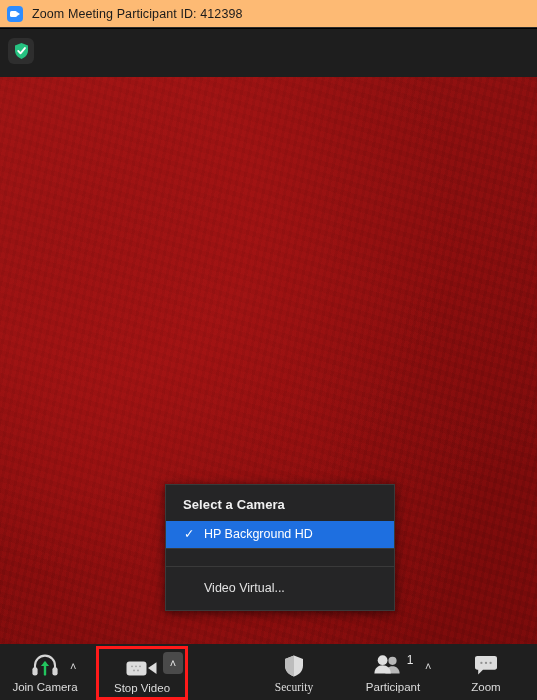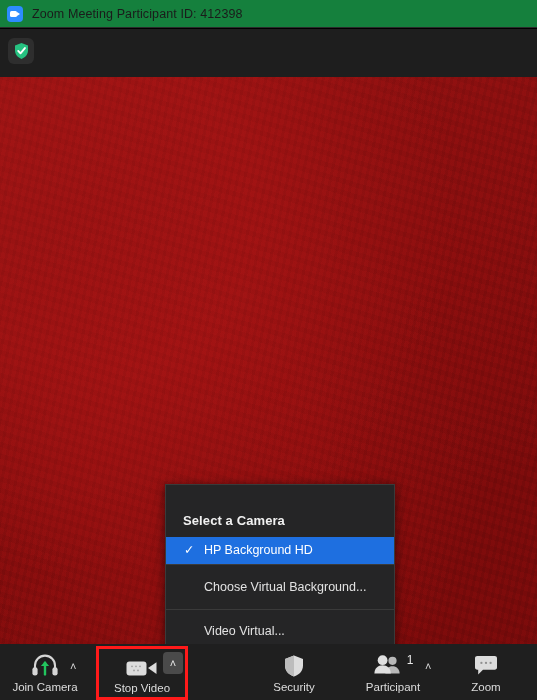--- a/index.html
+++ b/index.html
@@ -6,21 +6,21 @@
   html,body { width:537px; height:700px; overflow:hidden; }
   body {
     font-family:"Liberation Sans", sans-serif;
     background:#000;
     position:relative;
   }
 
   
   #titlebar{
     position:absolute; left:0; top:0; width:537px; height:28px;
-    background:#15803d; border-bottom:1px solid #2b2b2b;
+    background:#fdba74; border-bottom:1px solid #2b2b2b;
     display:flex; align-items:center; padding-left:7px;
   }
   #zoom-app-icon{
     width:16px; height:16px; border-radius:4px;
     background:#2d8cff; position:relative; flex:0 0 auto;
   }
   #zoom-app-icon .cam{
     position:absolute; left:3px; top:5px; width:7px; height:6px;
     background:#fff; border-radius:1.5px;
   }
@@ -73,21 +73,21 @@
     background:rgba(22,22,22,.72);
     color:#f2f2f2; font-size:11.5px;
     padding:3px 8px 4px 7px; white-space:nowrap;
   }
 
   
   #camera-menu{
     position:absolute; left:165px; top:455px; width:230px; z-index:20;
     background:#252526; border:1px solid #3a3a3a;
     box-shadow:0 2px 10px rgba(0,0,0,.6);
-    padding:24px 0 0 0;
+    padding:8px 0 0 0;
   }
   .menu-header{
     color:#f1f1f1; font-size:13px; font-weight:bold;
     padding:4px 0 9px 17px; letter-spacing:.1px;
   }
   .menu-item{
     position:relative; color:#e2e2e2; font-size:12.5px;
     height:27px; line-height:27px; padding-left:38px; white-space:nowrap;
   }
   .menu-item.selected{ background:#1e6fe0; color:#ffffff; }
@@ -132,21 +132,21 @@
     display:flex; align-items:center; justify-content:center;
     color:#eaeaea; font-size:11px;
   }
   #stop-video-inner{
     position:absolute; left:6px; top:4px; width:80px; height:50px;
     display:flex; flex-direction:column; align-items:center; justify-content:center;text-align:center;
   }
 
   .spacer-mid{ flex:1 1 auto; }
 
-  #security-group{ width:86px; }
+  #security-group{ width:86px;font-family:Liberation Serif, serif; }
   #participants-group{ position:relative; width:112px; }
   #participants-caret{ position:absolute; left:88px; top:16px; color:#dadada; font-size:11px; }
   #chat-group{ width:74px; margin-right:14px; }
 
   .count-badge{
     font-size:12px; color:#e8e8e8; margin-left:4px; line-height:1;
     align-self:flex-start; margin-top:2px;
   }
 </style>
 </head>
@@ -178,23 +178,20 @@
     <div class="menu-header">Select a Camera</div>
 
     <div class="menu-item selected">
       <span class="tick">✓</span>
       <span>HP Background HD</span>
     </div>
 
     <div class="menu-sep"></div>
     <div class="menu-gap"></div>
 
-    <div class="menu-item">
-      <span>Choose Virtual Background...</span>
-    </div>
 
 
     <div class="menu-gap-sm"></div>
     <div class="menu-sep"></div>
     <div class="menu-gap-sm"></div>
 
     <div class="menu-item">
       <span>Video Virtual...</span>
     </div>
     <div class="menu-gap-sm"></div>

